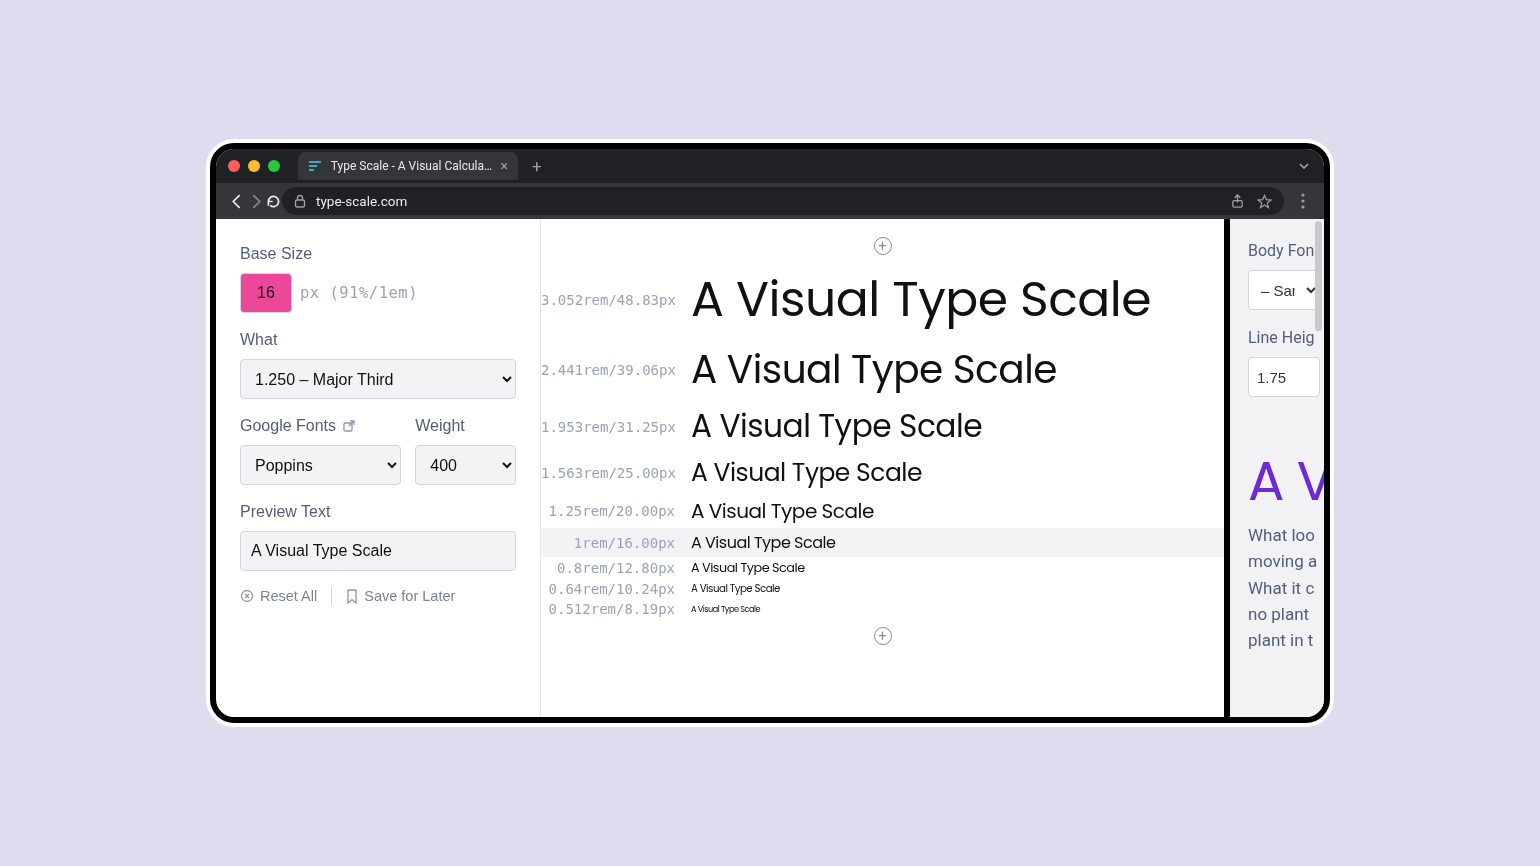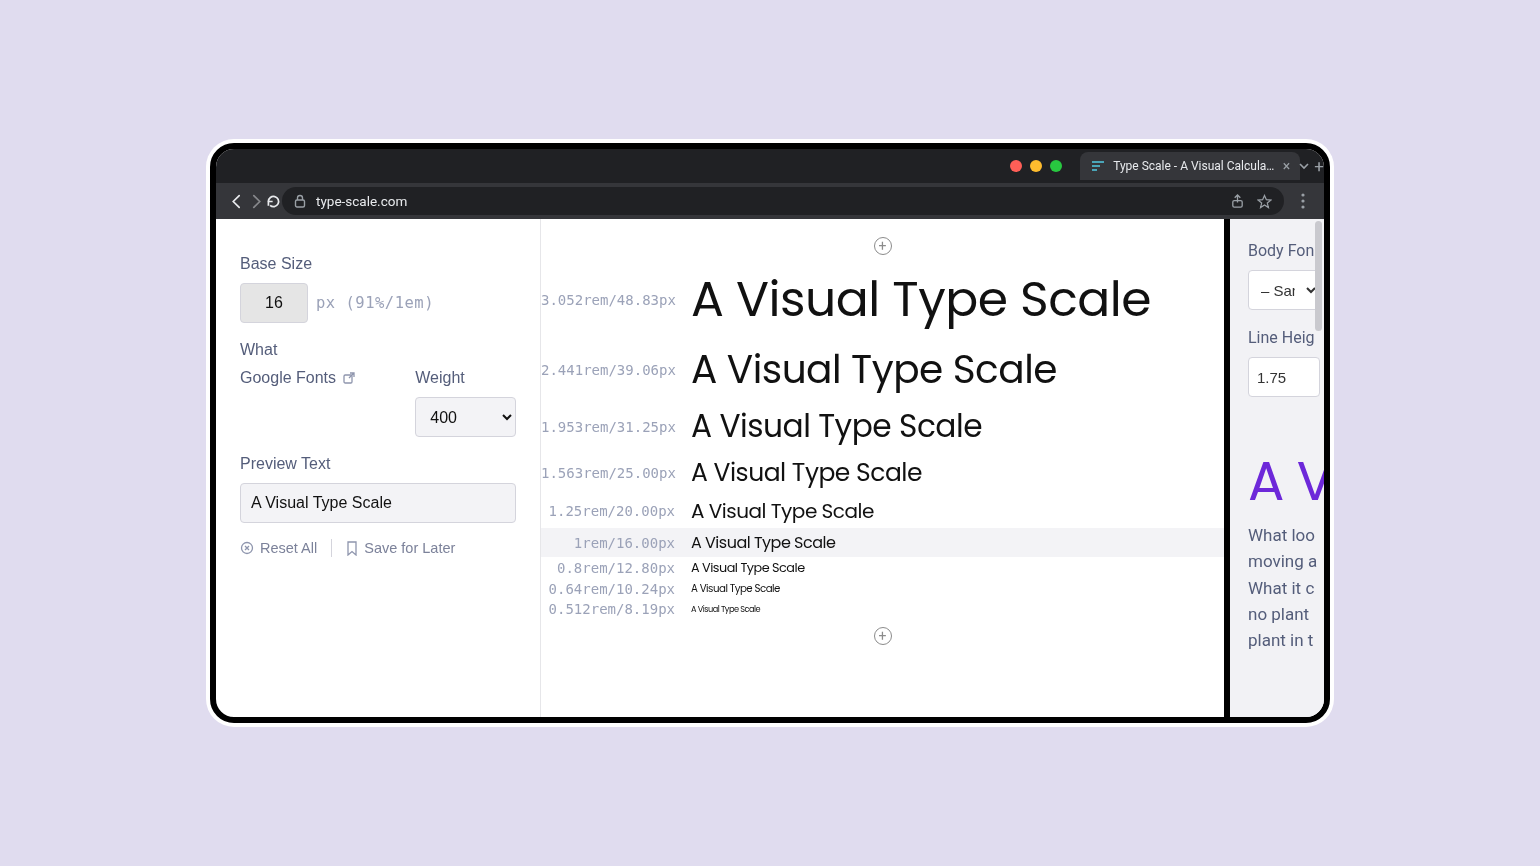--- a/index.html
+++ b/index.html
@@ -23,21 +23,20 @@
     position: relative;
     box-shadow: 0 0 0 4px #fff;
   }
   .tab-strip {
     background: #202124;
     height: 34px;
     display: flex;
     align-items: center;
     padding-left: 12px;
     position: relative;
-    justify-content: flex-end;
   }
   .traffic-lights { display: flex; gap: 8px; margin-right: 18px; }
   .traffic-lights span {
     width: 12px; height: 12px; border-radius: 50%; display: inline-block;
   }
   .tl-red { background:#FF5F57; }
   .tl-yellow { background:#FEBC2E; }
   .tl-green { background:#28C840; }
   .tab {
     background:#35363a;
@@ -69,27 +68,27 @@
     flex:1; background:#202124; border-radius:18px; height:28px;
     display:flex; align-items:center; padding:0 12px; gap:10px;
     color:#e8eaed; font-size:13.5px;
   }
   .addr-right { display:flex; align-items:center; gap:12px; color:#9aa0a6; margin-left:auto; }
   .content {
     display:flex; height:calc(100% - 70px); position:relative; overflow:hidden;
   }
   
   .sidebar {
-    width:325px; padding:36px 24px 0 24px; border-right:1px solid #e6e6e9;
+    width:325px; padding:26px 24px 0 24px; border-right:1px solid #e6e6e9;
     color:#545d7a; font-size:15px; font-family: "Helvetica Neue", Arial, sans-serif;
   }
   .field-label { color:#545d7a; font-size:16px; margin-bottom:10px; display:flex; align-items:center; gap:6px;}
   .input-row { display:flex; align-items:center; gap:8px; margin-bottom:18px;}
   .num-input {
-    width:68px; height:40px; border:1px solid #d4d4dc; border-radius:4px; background:#e5e5e5;
+    width:52px; height:40px; border:1px solid #d4d4dc; border-radius:4px; background:#ec4899;
     font-size:16px; text-align:center; color:#111;
   }
   .mono { font-family: ui-monospace, Menlo, Consolas, monospace; color:#9ba2b8; font-size:15.5px; letter-spacing:.5px;}
   .select, .text-input {
     width:100%; height:40px; border:1px solid #d4d4dc; border-radius:4px; background:#f3f3f6;
     font-size:16px; padding:0 10px; color:#111;
   }
   .row2 { display:flex; gap:14px; }
   .row2 .col1 { flex:1.6; }
   .row2 .col2 { flex:1; }
@@ -215,32 +214,38 @@
   <div class="content">
 
     <div class="sidebar">
       <div class="field-label">Base Size</div>
       <div class="input-row">
         <input class="num-input" value="16" style="">
         <span class="mono">px (91%/1em)</span>
       </div>
 
       <div class="field-label">What</div>
+      <select class="select mb18">
+        <option>1.250 – Major Third</option>
+      </select>
 
       <div class="row2 mb18">
         <div class="col1">
           <div class="field-label">
             <span>Google Fonts</span>
             <span>
               <svg width="14" height="14" viewBox="0 0 14 14">
                   <rect x="2" y="4" width="8" height="8" rx="1.2" fill="none" stroke="#8e95ad" stroke-width="1.3"></rect>
                   <path d="M8 2 H12 V6 M12 2 L7 7" stroke="#8e95ad" stroke-width="1.3" fill="none"></path>
                 </svg>
             </span>
           </div>
+          <select class="select">
+            <option>Poppins</option>
+          </select>
         </div>
         <div class="col2">
           <div class="field-label">Weight</div>
           <select class="select">
             <option>400</option>
           </select>
         </div>
       </div>
 
       <div class="field-label">Preview Text</div>

